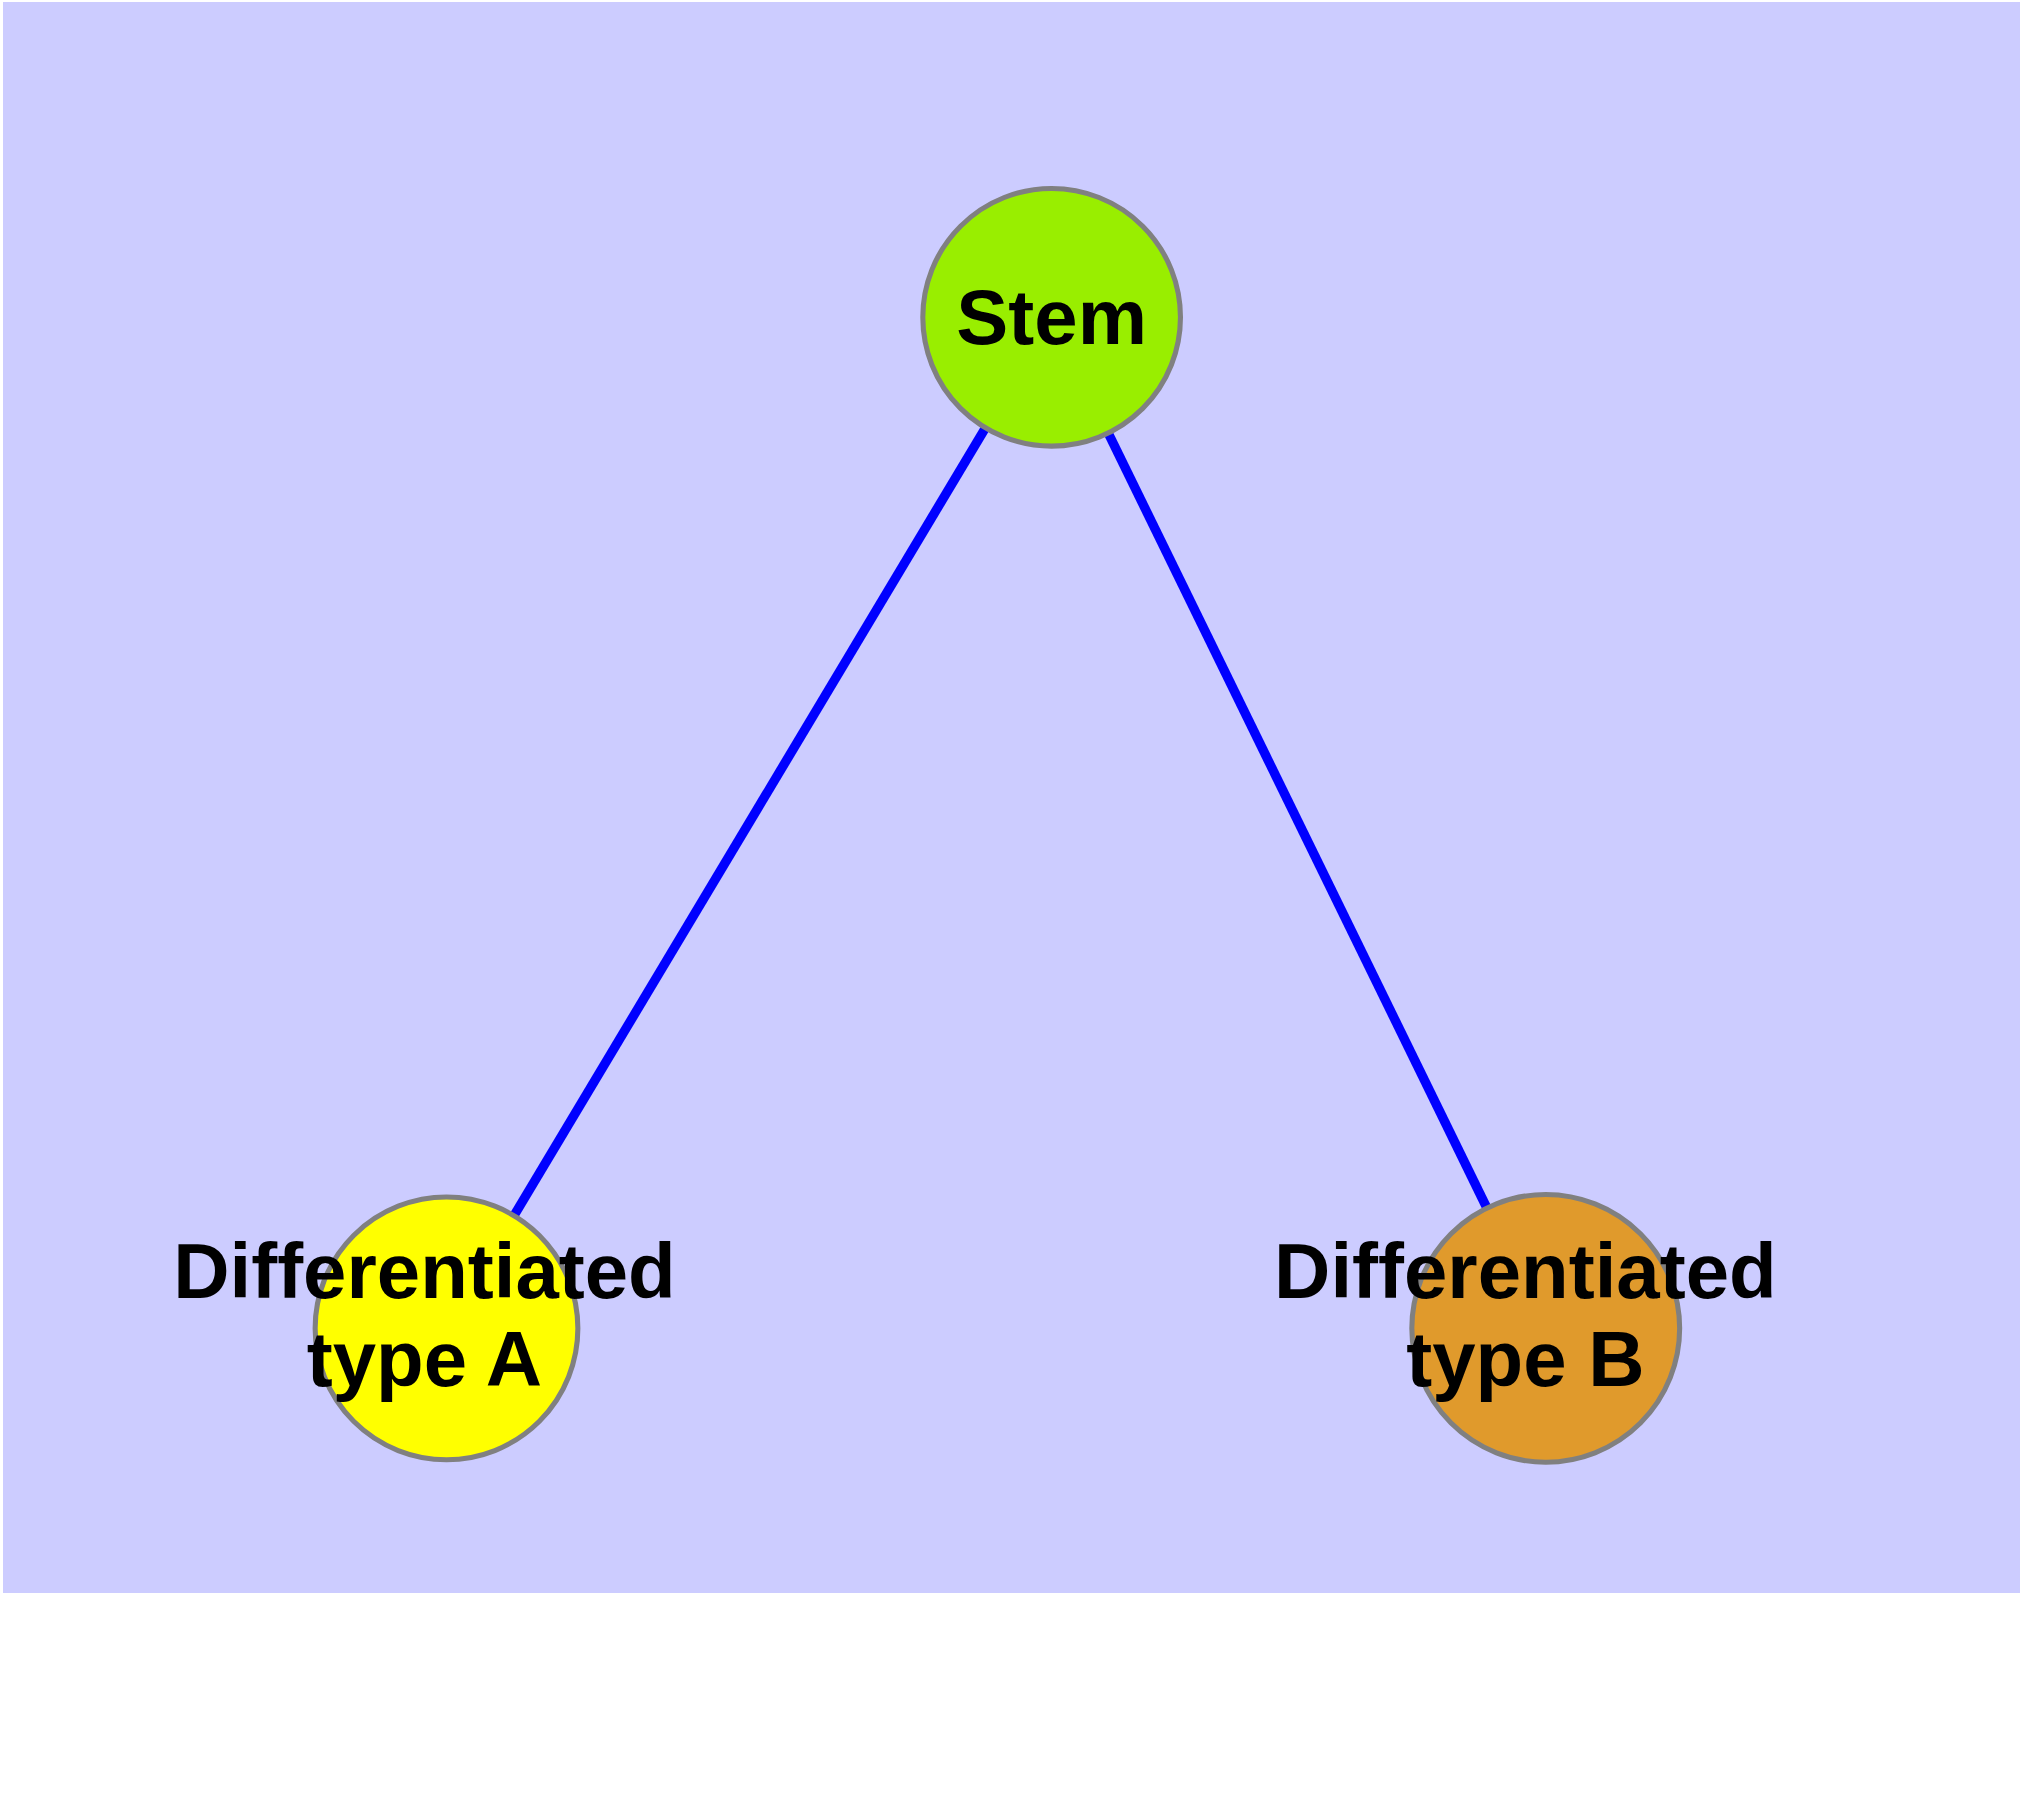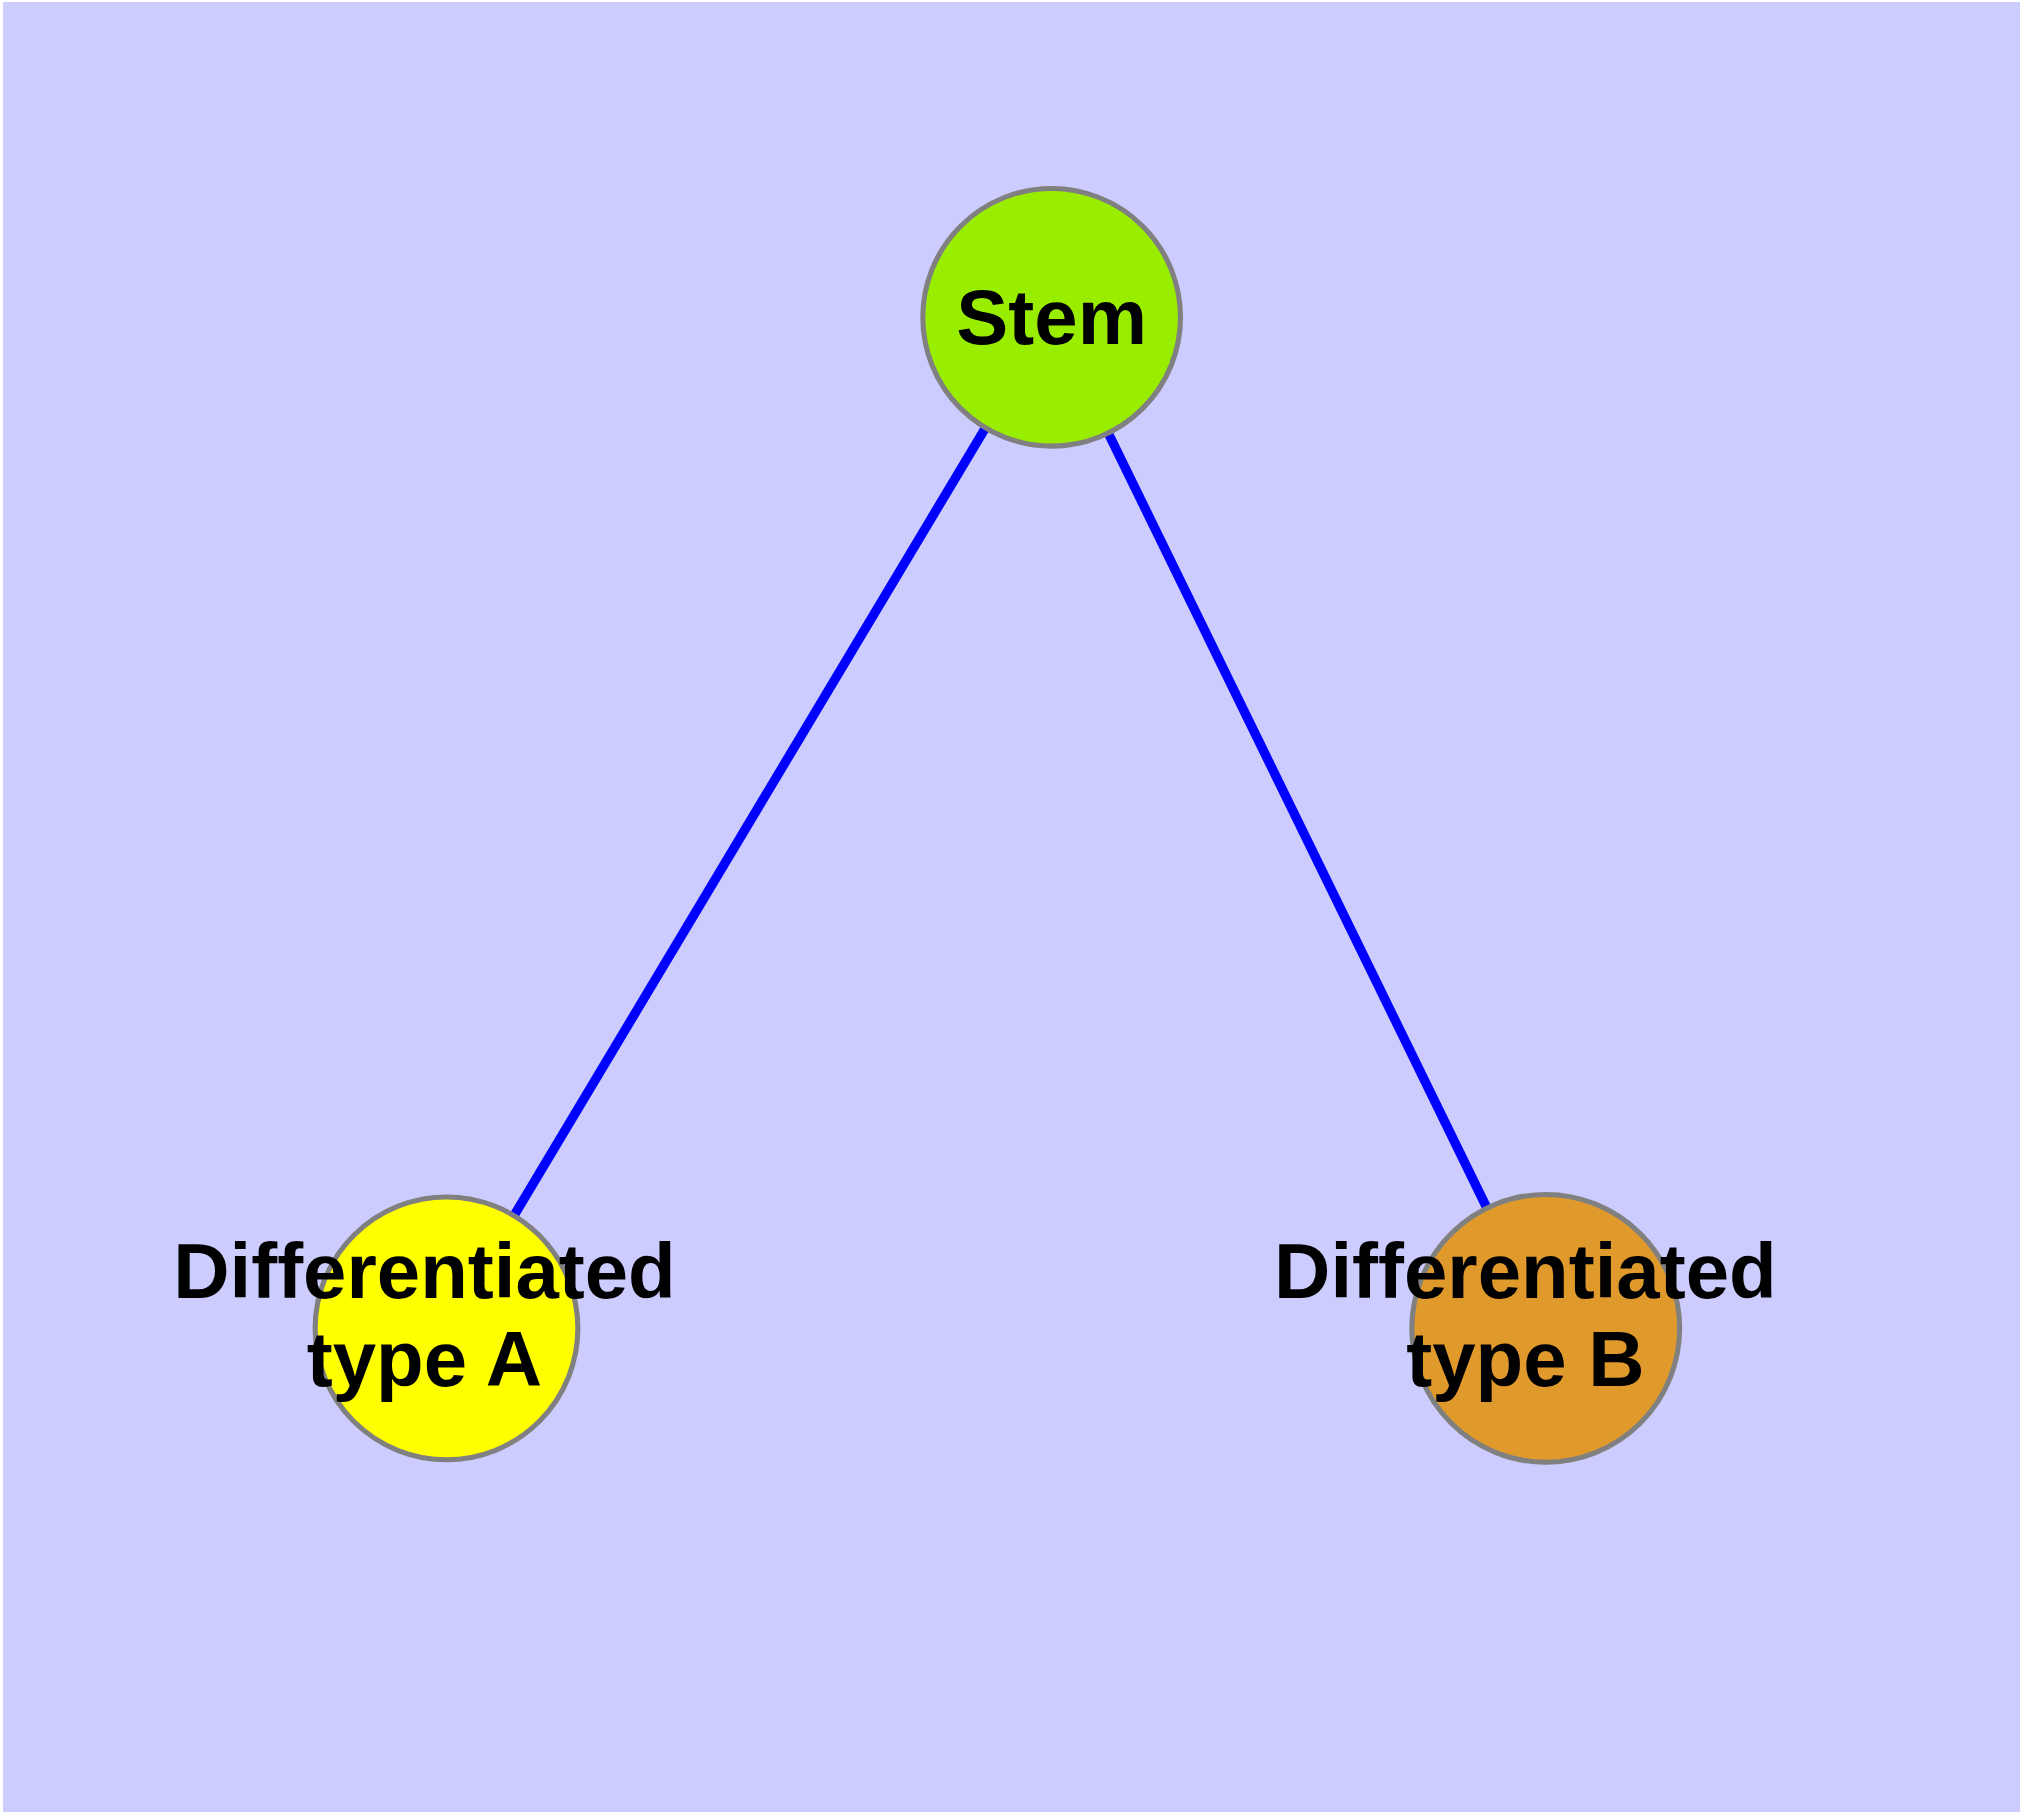--- a/index.html
+++ b/index.html
@@ -8,21 +8,21 @@
     padding: 0;
     background: #ffffff;
   }
   body {
     font-family: "Liberation Sans", sans-serif;
   }
 
   #canvas {
     position: relative;
     width: 2021px;
-    height: 1812px;
+    height: 1593px;
     background: #ccccff;
     overflow: hidden;
     box-sizing: border-box;
     border-left: 3.4px solid #ffffff;
     border-top: 2.5px solid #ffffff;
   }
 
   #graph-svg {
     position: absolute;
     left: 0;

